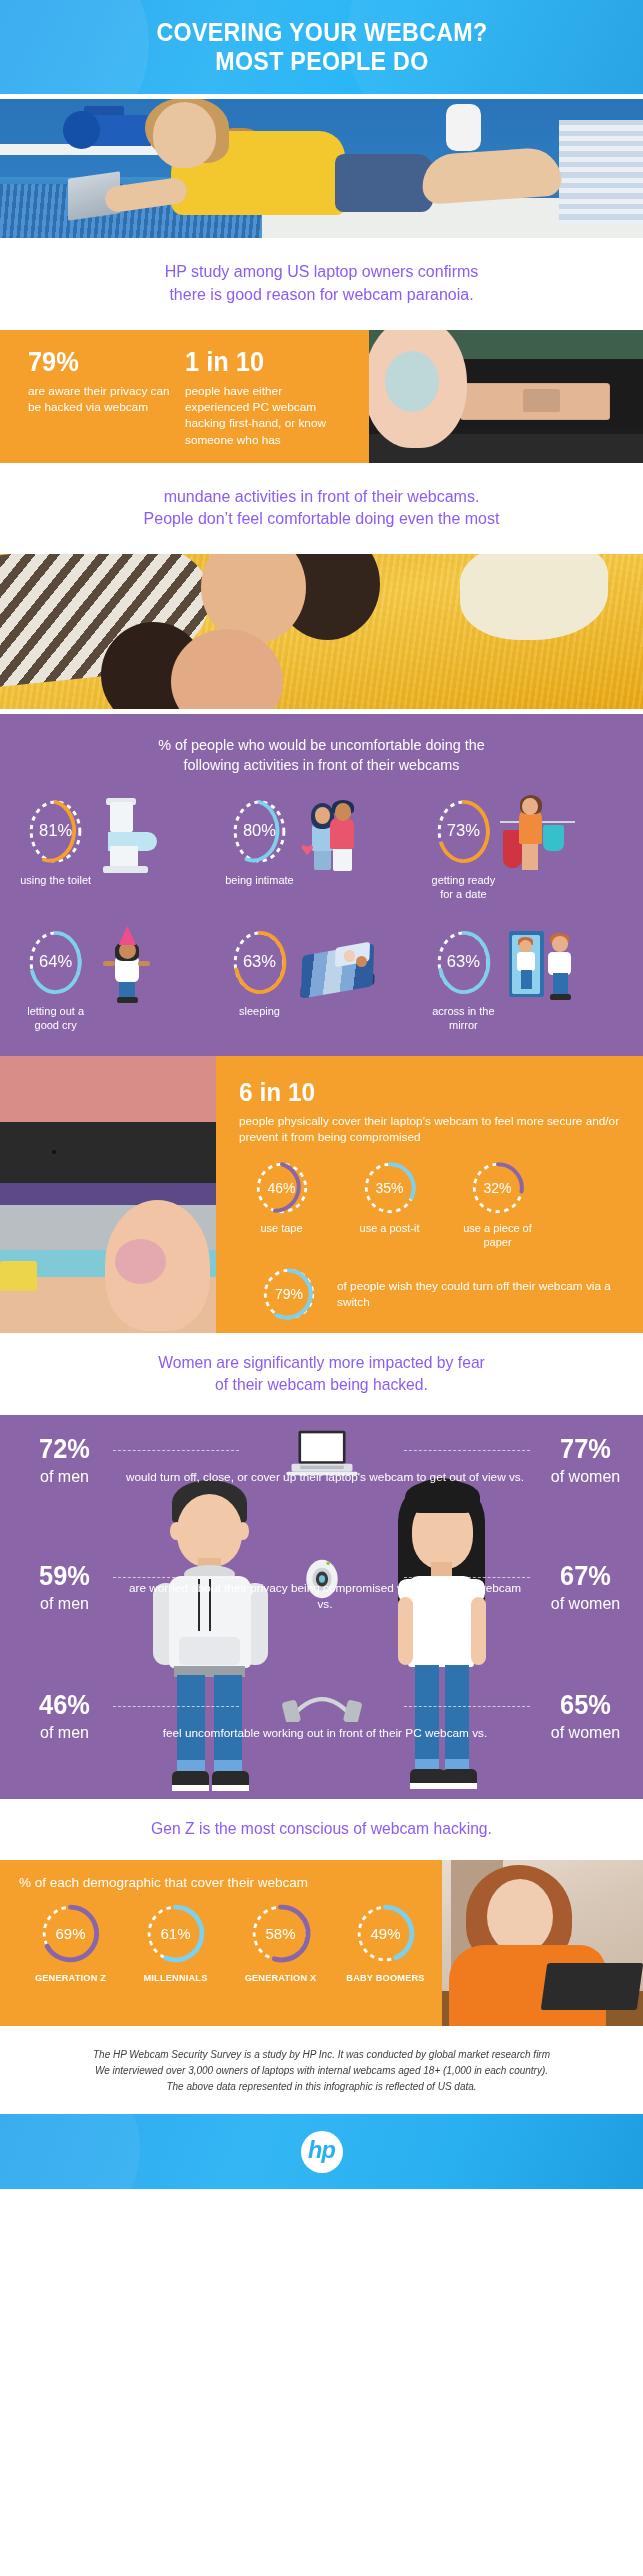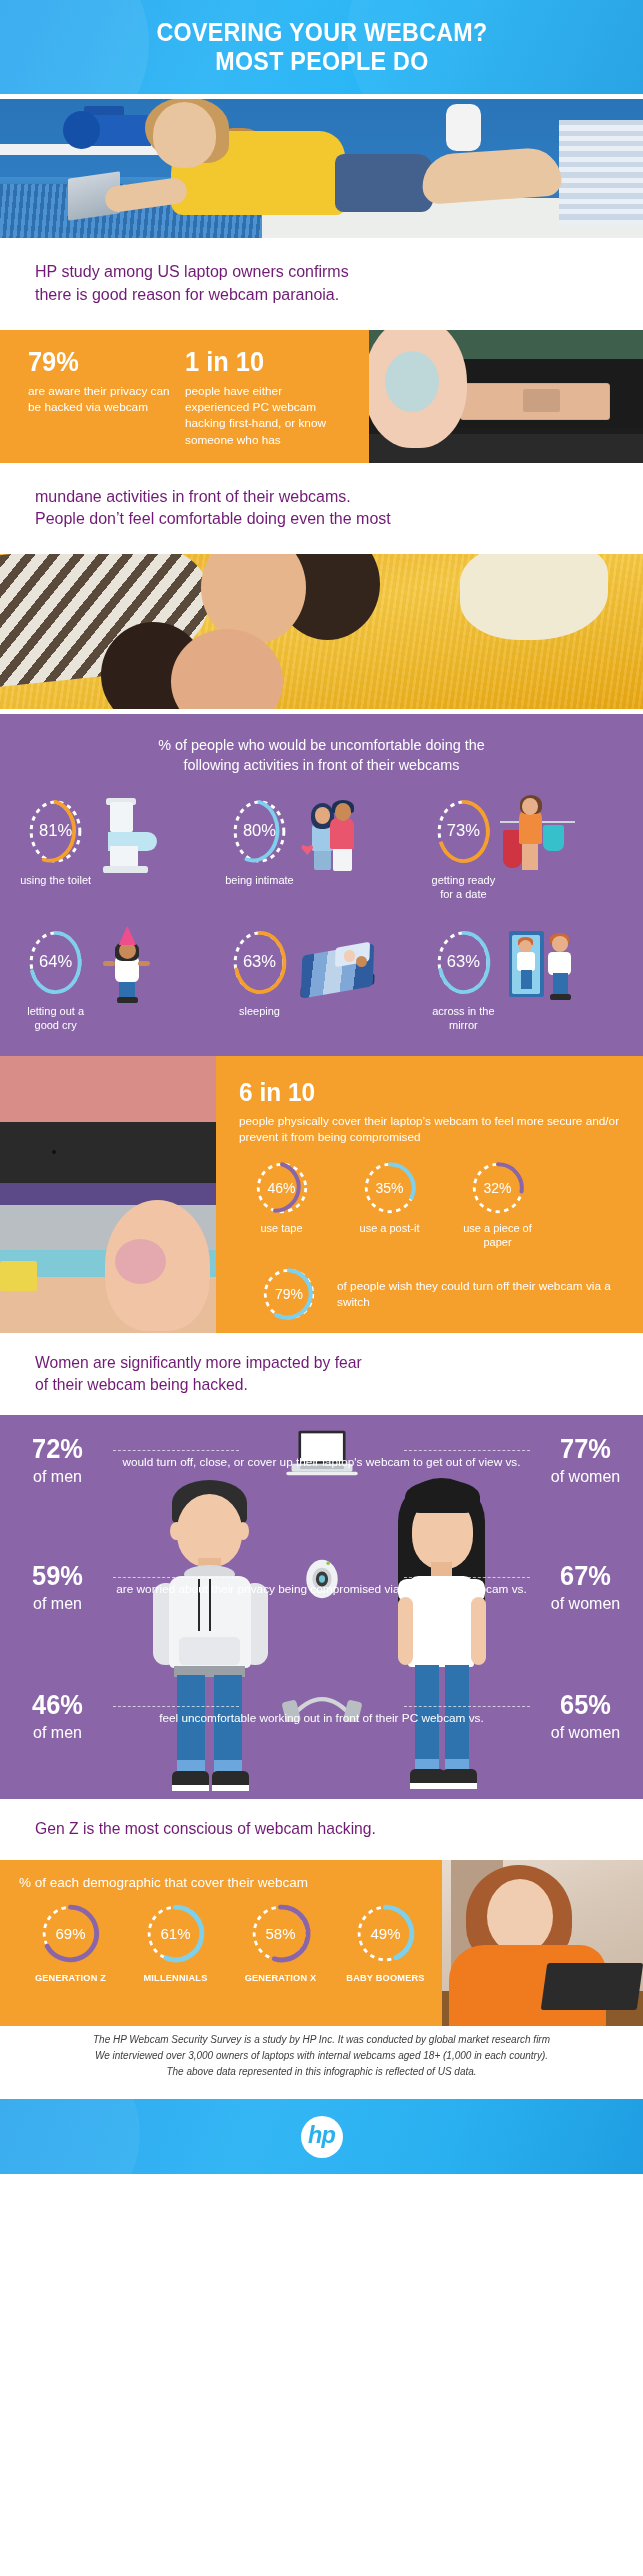--- a/index.html
+++ b/index.html
@@ -104,23 +104,23 @@
   .photo-tape .band6 { position:absolute; left:0; top:80%; width:100%; height:20%; background:#e8bd9a; }
   .photo-tape .thumb { position:absolute; left:105px; top:52%; width:105px; height:131px;
     background:#f0c4a4; border-radius:50% 50% 40% 40%; }
   .photo-tape .nail { position:absolute; left:115px; top:66%; width:51px; height:45px;
     background:#e3a9ae; border-radius:50%; }
   .photo-tape .dot { position:absolute; left:52px; top:34%; width:4.4px; height:4.4px; border-radius:50%; background:#111; }
   .photo-tape .sticky { position:absolute; left:0; top:74%; width:37px; height:30px; background:#ecd54b; border-radius:2.6px; }
 
   
   .text-band {
-    background:#fff; text-align:left;
+    background:#fff; text-align:center;
     padding:23px 35px;
-    font-size:16px; line-height:1.42; color:#701a75;
+    font-size:16px; line-height:1.42; color:#8b5cf6;
   }
   .text-band-sm { padding:19px 35px; font-size:15.7px; }
 
   
   .orange-band {
     position:relative; height:133px; display:flex;
     background:#f5a02d; overflow:hidden;
   }
   .orange-band .stats { display:flex; width:370px; padding:19px 0 0 28px; }
   .ob-col { width:157px; }
@@ -228,21 +228,21 @@
   .sixten .bottomrow { display:flex; align-items:center; margin-top:15.7px; padding-left:21px; }
   .sixten .bottomrow .donut { width:58px; height:58px; position:relative; }
   .sixten .bottomrow .val { position:absolute; inset:0; display:flex; align-items:center; justify-content:center; color:#fff; font-size:14px; }
   .sixten .bottomrow .txt { color:#fff; font-size:11.8px; line-height:1.38; margin-left:19px; }
 
   
   .gender { background:#8a66a8; position:relative; height:384px; overflow:hidden; }
   .gender .laptop-icon { position:absolute; left:50%; transform:translateX(-50%); top:14px; width:75px; height:54px; }
   .gender .cam-icon { position:absolute; left:50%; transform:translateX(-50%); top:143px; width:35px; height:42px; }
   .gender .band-icon { position:absolute; left:50%; transform:translateX(-50%); top:270px; width:80px; height:37px; }
-  .g-row { position:absolute; width:100%; display:flex; align-items:center; }
+  .g-row { position:absolute; width:100%; display:flex; align-items:flex-end;padding-left:7px; }
   .g-row .pct { width:115px; text-align:center; color:#fff; }
   .g-row .pct .n { font-size:27px; font-weight:bold; line-height:1; transform:scaleX(0.94); }
   .g-row .pct .s { font-size:16px; margin-top:4.4px; }
   .g-row .mid { flex:1; text-align:center; color:#fff; font-size:11.8px; line-height:1.4; padding-top:1.7px; }
   .dashline { position:absolute; height:1.7px; border-top:1.7px dashed rgba(255,255,255,.65); }
 
   .person { position:absolute; }
   .man { left:146px; top:49px; width:131px; height:331px; }
   .man .head { position:absolute; left:31px; top:30px; width:65px; height:73px; background:#f2c9a8; border-radius:50% 50% 44% 44%; }
   .man .hair { position:absolute; left:26px; top:15.7px; width:75px; height:45px; background:#2e2e2e; border-radius:50% 50% 14% 14%; }
@@ -297,21 +297,21 @@
   .demo .rightphoto { position:absolute; right:0; top:0; width:201px; height:100%; overflow:hidden; }
   .demo .rightphoto .rm { position:absolute; inset:0; background:linear-gradient(160deg,#e8dcd0 0%,#d8c8b8 40%,#c9b4a0 100%); }
   .demo .rightphoto .door { position:absolute; left:8.7px; top:0; width:52px; height:70%; background:#b79d85; }
   .demo .rightphoto .hair { position:absolute; left:24.4px; top:5.2px; width:106px; height:103px; background:#a65c2e; border-radius:50% 50% 40% 40%; }
   .demo .rightphoto .face { position:absolute; left:45px; top:19px; width:66px; height:75px; background:#f0cdb0; border-radius:50%; }
   .demo .rightphoto .sweater { position:absolute; left:7px; top:85px; width:157px; height:84px; background:#f07a1e; border-radius:35px 26px 0 0; }
   .demo .rightphoto .desk { position:absolute; left:0; bottom:0; width:100%; height:35px; background:#8b5a2b; }
   .demo .rightphoto .lap { position:absolute; right:3.5px; bottom:15.7px; width:96px; height:47px; background:#2b2b2b; border-radius:2.6px; transform:skewX(-8deg); }
 
   
-  .foot-note { background:#fff; padding:6px 51px 19px; text-align:center;
+  .foot-note { background:#fff; padding:21px 51px 19px; text-align:center;
     font-size:10px; line-height:1.62; font-style:italic; color:#3d3d3d; }
   .foot-bar { height:75px; position:relative; overflow:hidden;
     background:linear-gradient(110deg,#2fa8ef 0%,#34b6f4 40%,#29b0f0 70%,#1f9ee2 100%);
     display:flex; align-items:center; justify-content:center; }
   .foot-bar::before { content:""; position:absolute; left:-52px; top:-61px; width:192px; height:192px;
     border-radius:50%; background:rgba(255,255,255,0.06); }
   .hp-logo { width:42px; height:42px; border-radius:50%; background:#fff; position:relative; z-index:2;
     display:flex; align-items:center; justify-content:center; }
   .hp-logo span { color:#29b0f0; font-size:23.5px; font-weight:bold; font-style:italic;
     letter-spacing:-0.9px; transform:translateY(-0.9px); }

